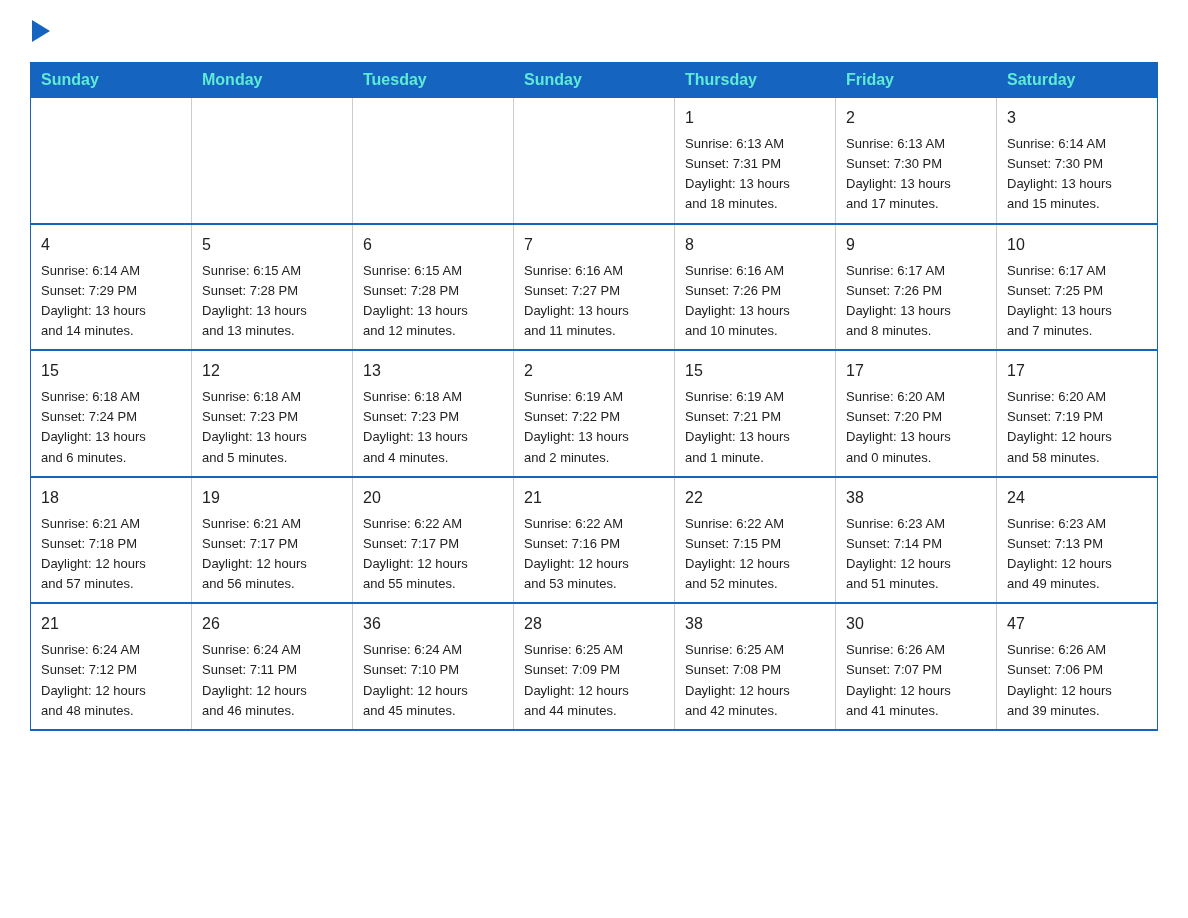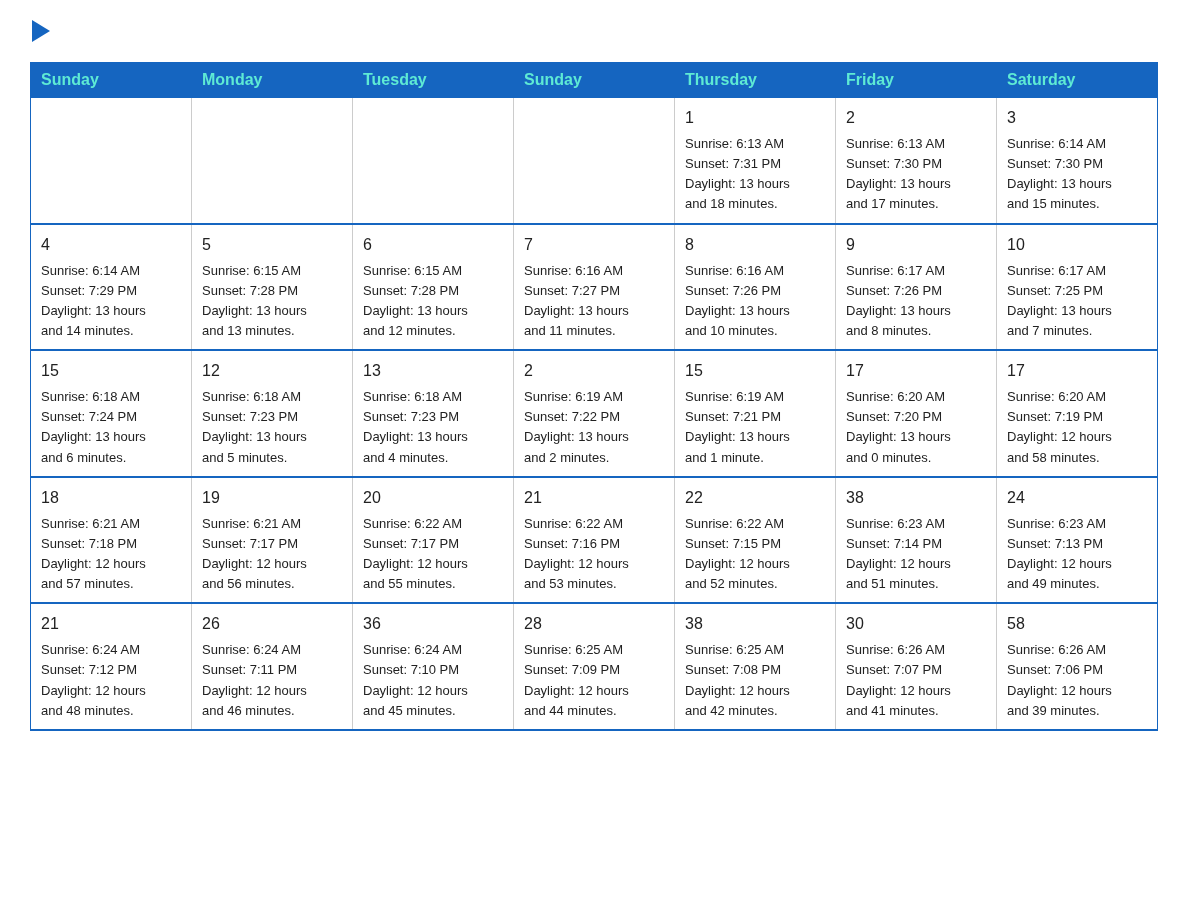--- a/index.html
+++ b/index.html
@@ -355,21 +355,21 @@
 and 42 minutes.</div>
         </td>
         <td>
           <span class="day-number">30</span>
           <div class="day-info" style="white-space: pre-line;">Sunrise: 6:26 AM
 Sunset: 7:07 PM
 Daylight: 12 hours
 and 41 minutes.</div>
         </td>
         <td>
-          <span class="day-number">58</span>
+          <span class="day-number">47</span>
           <div class="day-info" style="white-space: pre-line;">Sunrise: 6:26 AM
 Sunset: 7:06 PM
 Daylight: 12 hours
 and 39 minutes.</div>
         </td>
       </tr>
     </tbody>
 </table>
 
 </body></html>

